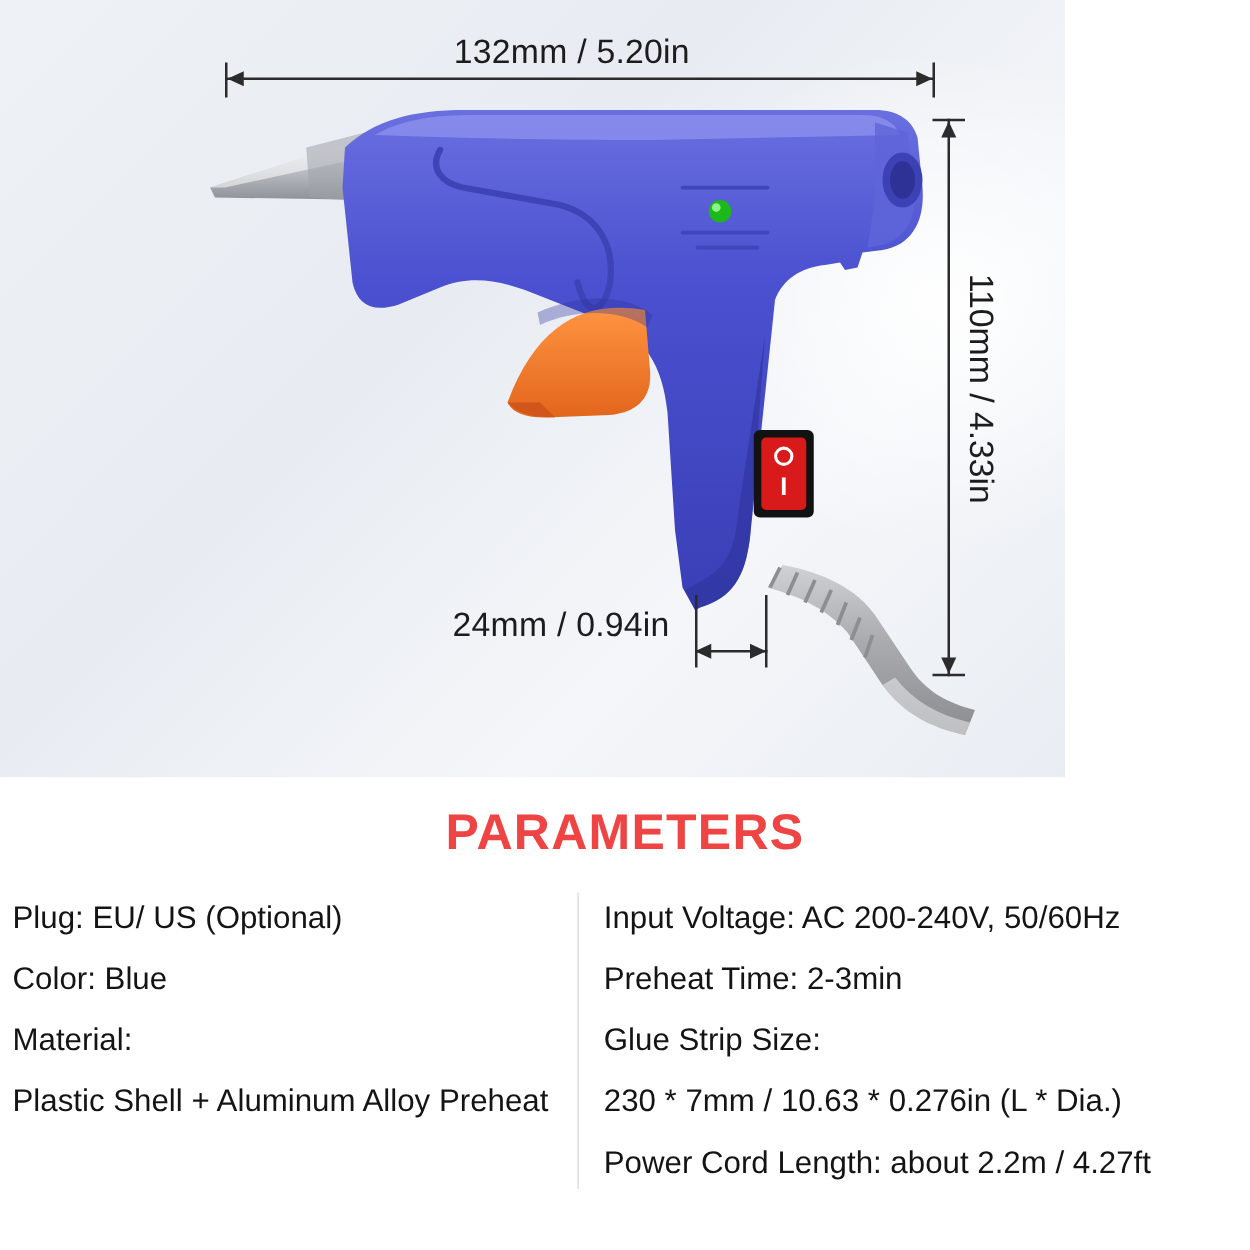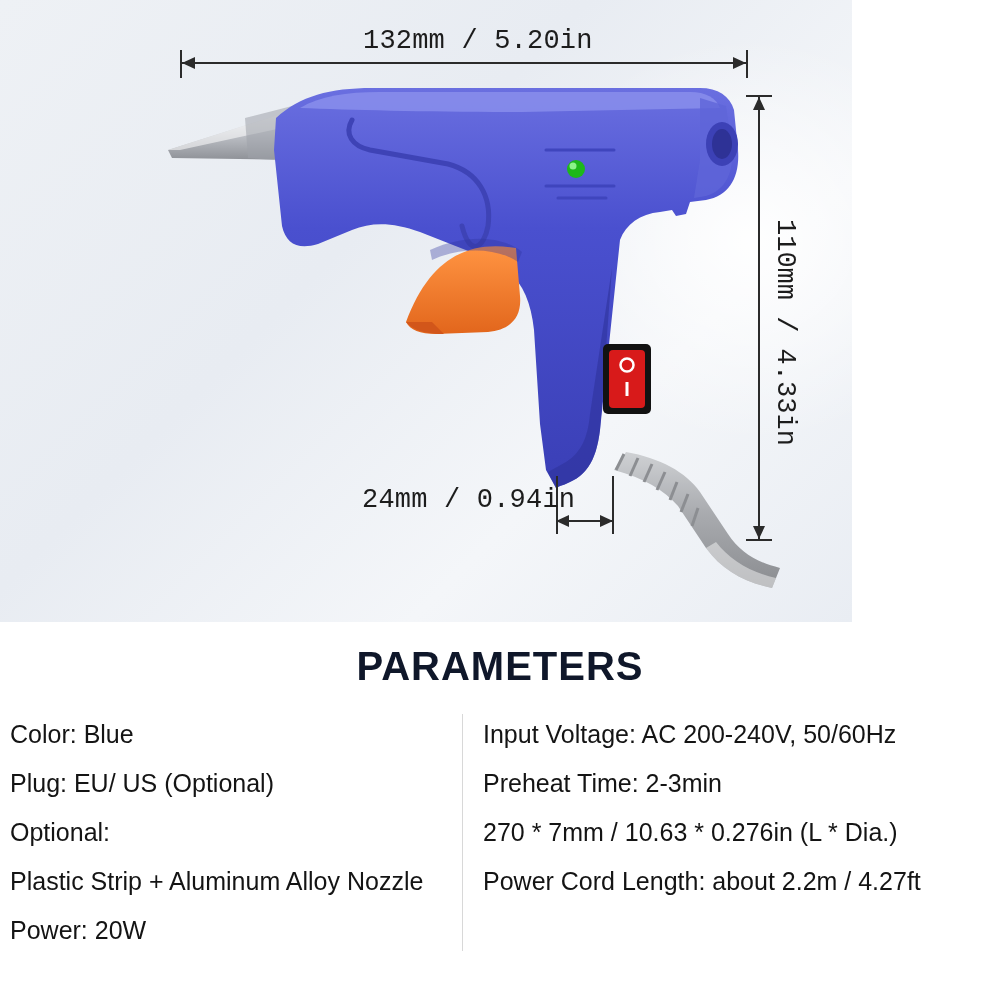--- a/index.html
+++ b/index.html
@@ -20,21 +20,20 @@
   }
 
   
   #product-panel {
     position: absolute;
     left: 0; top: 0;
     width: 852px;
     height: 622px;
     background: linear-gradient(135deg, #eef1f5 0%, #e8ecf2 40%, #f4f6f9 70%, #e9edf3 100%);
     overflow: hidden;
-    font-family: Liberation Mono, monospace;
   }
 
   
   #bg-glow {
     position: absolute;
     left: 520px; top: 30px;
     width: 460px; height: 420px;
     background: radial-gradient(ellipse at center, rgba(255,255,255,0.95) 0%, rgba(255,255,255,0.0) 68%);
     pointer-events: none;
   }
@@ -110,21 +109,21 @@
     background: #ffffff;
   }
   #params-title {
     position: absolute;
     top: 22px;
     left: 0;
     width: 1000px;
     text-align: center;
     font-size: 40px;
     font-weight: bold;
-    color: #0f172a;
+    color: #ef4444;
     letter-spacing: 1px;
   }
   #params-cols {
     position: absolute;
     top: 88px;
     left: 0;
     width: 1000px;
     display: flex;
   }
   .param-col {
@@ -307,31 +306,31 @@
     <div class="arrow arrow-left" style="left:556px; top:515px;"></div>
     <div class="arrow arrow-right" style="left:600px; top:515px;"></div>
     <div class="dim-label" style="left:362px; top:485px;">24mm / 0.94in</div>
   </div>
 
   <div id="params-panel">
     <div id="params-title">PARAMETERS</div>
 
     <div id="params-cols">
       <div class="param-col left">
+        <div class="param-line">Plug: EU/ US (Optional)</div>
         <div class="param-line">Color: Blue</div>
-        <div class="param-line">Plug: EU/ US (Optional)</div>
-        <div class="param-line">Optional:</div>
-        <div class="param-line">Plastic Strip + Aluminum Alloy Nozzle</div>
-        <div class="param-line">Power: 20W</div>
+        <div class="param-line">Material:</div>
+        <div class="param-line">Plastic Shell + Aluminum Alloy Preheat</div>
       </div>
 
       <div class="col-divider"></div>
 
       <div class="param-col right">
         <div class="param-line">Input Voltage: AC 200-240V, 50/60Hz</div>
         <div class="param-line">Preheat Time: 2-3min</div>
-        <div class="param-line">270 * 7mm / 10.63 * 0.276in (L * Dia.)</div>
+        <div class="param-line">Glue Strip Size:</div>
+        <div class="param-line">230 * 7mm / 10.63 * 0.276in (L * Dia.)</div>
         <div class="param-line">Power Cord Length: about 2.2m / 4.27ft</div>
       </div>
     </div>
   </div>
 
 </div>
 
 </body></html>

